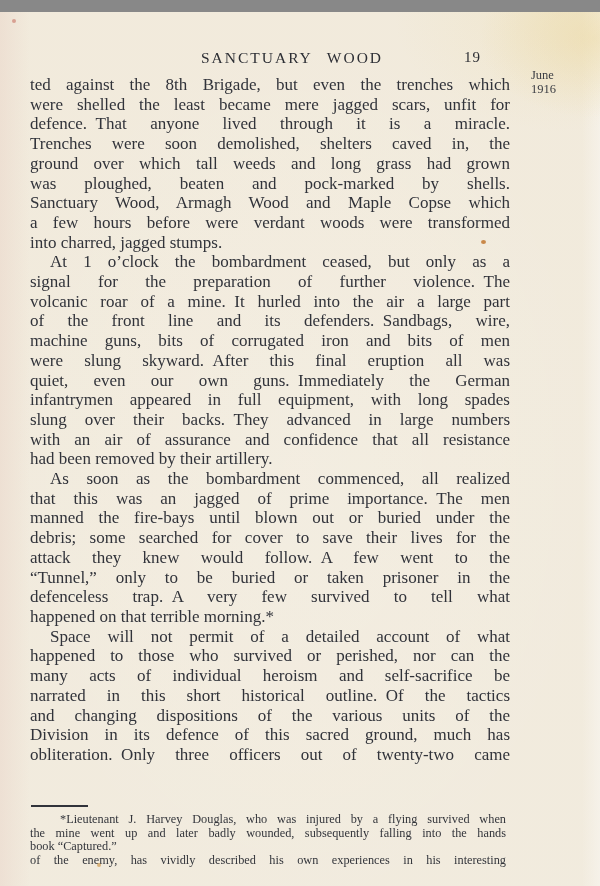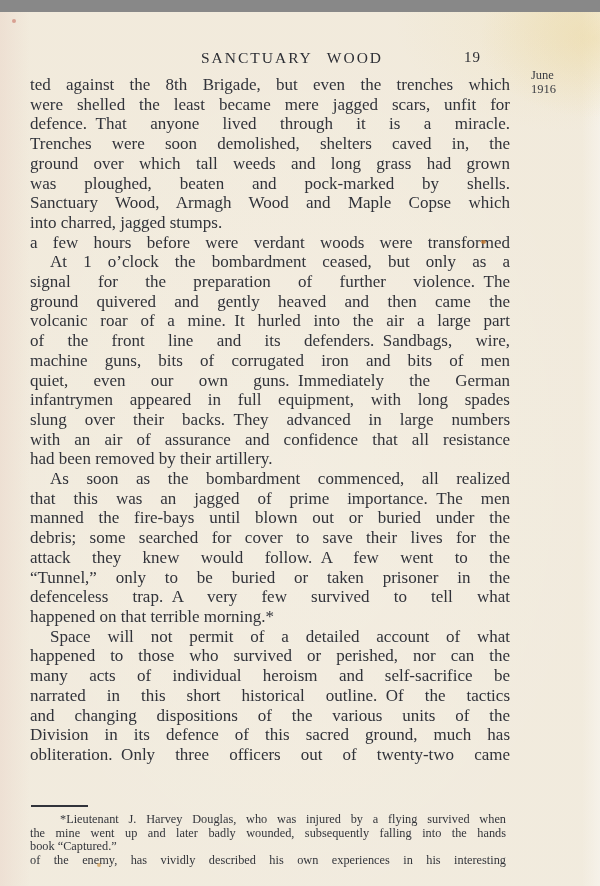--- a/index.html
+++ b/index.html
@@ -72,31 +72,31 @@
   <div class="body-text">
 
     <div class="para">
       <div class="bl jl">ted against the 8th Brigade, but even the trenches which</div>
       <div class="bl jl">were shelled the least became mere jagged scars, unfit for</div>
       <div class="bl jl">defence. That anyone lived through it is a miracle.</div>
       <div class="bl jl">Trenches were soon demolished, shelters caved in, the</div>
       <div class="bl jl">ground over which tall weeds and long grass had grown</div>
       <div class="bl jl">was ploughed, beaten and pock-marked by shells.</div>
       <div class="bl jl">Sanctuary Wood, Armagh Wood and Maple Copse which</div>
+      <div class="bl jl">a few hours before were verdant woods were transformed</div>
       <div class="bl ll">into charred, jagged stumps.</div>
-      <div class="bl jl">a few hours before were verdant woods were transformed</div>
     </div>
 
     <div class="para">
       <div class="bl jl ind">At 1 o’clock the bombardment ceased, but only as a</div>
       <div class="bl jl">signal for the preparation of further violence. The</div>
-      <div class="bl jl">ground quivered and gently heaved and then came the</div>
       <div class="bl jl">volcanic roar of a mine. It hurled into the air a large part</div>
       <div class="bl jl">of the front line and its defenders. Sandbags, wire,</div>
       <div class="bl jl">machine guns, bits of corrugated iron and bits of men</div>
+      <div class="bl jl">were slung skyward. After this final eruption all was</div>
       <div class="bl jl">quiet, even our own guns. Immediately the German</div>
       <div class="bl jl">infantrymen appeared in full equipment, with long spades</div>
       <div class="bl jl">slung over their backs. They advanced in large numbers</div>
       <div class="bl jl">with an air of assurance and confidence that all resistance</div>
       <div class="bl ll">had been removed by their artillery.</div>
     </div>
 
     <div class="para">
       <div class="bl jl ind">As soon as the bombardment commenced, all realized</div>
       <div class="bl jl">that this was an jagged of prime importance. The men</div>

